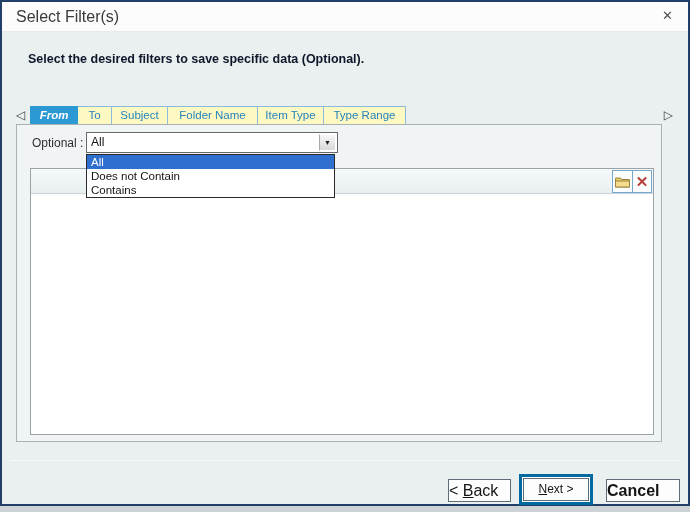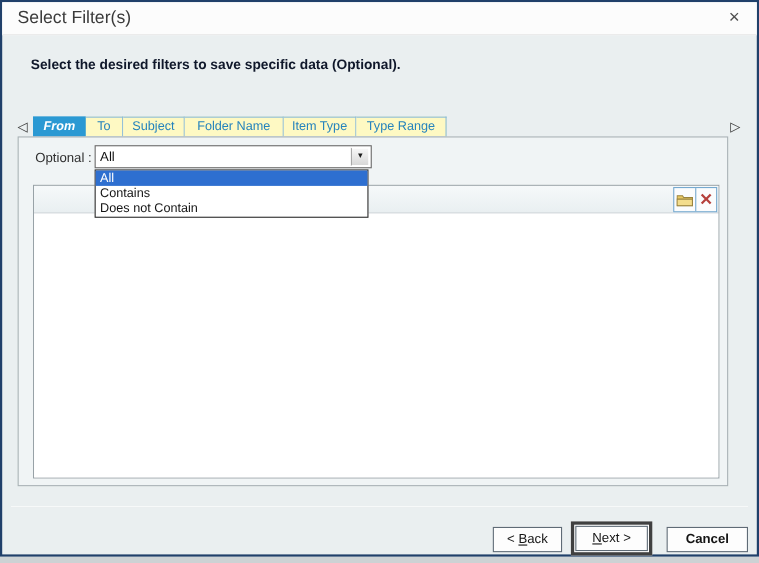--- a/index.html
+++ b/index.html
@@ -62,24 +62,24 @@
   .tool-btn + .tool-btn { border-left:1px solid #76a9cf; }
   .delete-glyph { color:#b5403c; font-weight:bold; font-size:15px; font-family:"Liberation Serif", serif; }
   .list-body { height:240px; background:#ffffff; }
 
   
   .footer-sep { position:absolute; left:8px; right:8px; top:458px; height:1px; background:#d5dadc;
                 border-bottom:1px solid #f7f9f9; }
   .help-link { position:absolute; left:50px; top:475px; font-size:12px; color:#2d5fb8;
                text-decoration:underline; cursor:pointer; }
   .btn { position:absolute; top:477px; height:23px; background:#fdfdfd; border:1px solid #5f6b76;
-         font-size:12px; color:#141414; text-align:center; line-height:21px; font-family:"Liberation Sans", sans-serif; }
+         font-size:16px; color:#141414; text-align:left; line-height:21px; font-family:"Liberation Sans", sans-serif; }
   .btn-back { left:446px; width:63px; }
   .btn-cancel { left:604px; width:74px;font-weight:bold; }
-  .next-annotation { position:absolute; left:517px; top:472px; border:3px solid #404040;
+  .next-annotation { position:absolute; left:517px; top:472px; border:3px solid #0369a1;
                      padding:1px; background:#ffffff; z-index:6; }
   .btn-next { position:relative; display:block; width:66px; height:23px; background:#fdfdfd;
               border:1px solid #5f6b76; font-size:12px; color:#141414; text-align:center; line-height:21px; }
 </style>
 </head>
 <body>
 
 <div class="dialog">
 
   <div class="titlebar">
@@ -124,22 +124,22 @@
         <div class="tool-btn">
           <span class="delete-glyph">✕</span>
         </div>
       </div>
     </div>
     <div class="list-body"></div>
   </div>
 
   <div class="popup">
     <div class="popup-item highlight">All</div>
+    <div class="popup-item">Does not Contain</div>
     <div class="popup-item">Contains</div>
-    <div class="popup-item">Does not Contain</div>
   </div>
 
   <div class="footer-sep"></div>
 
   <div class="btn btn-back"><span>&lt; </span><u>B</u><span>ack</span></div>
 
   <div class="next-annotation">
     <div class="btn-next"><u>N</u><span>ext &gt;</span></div>
   </div>
 

